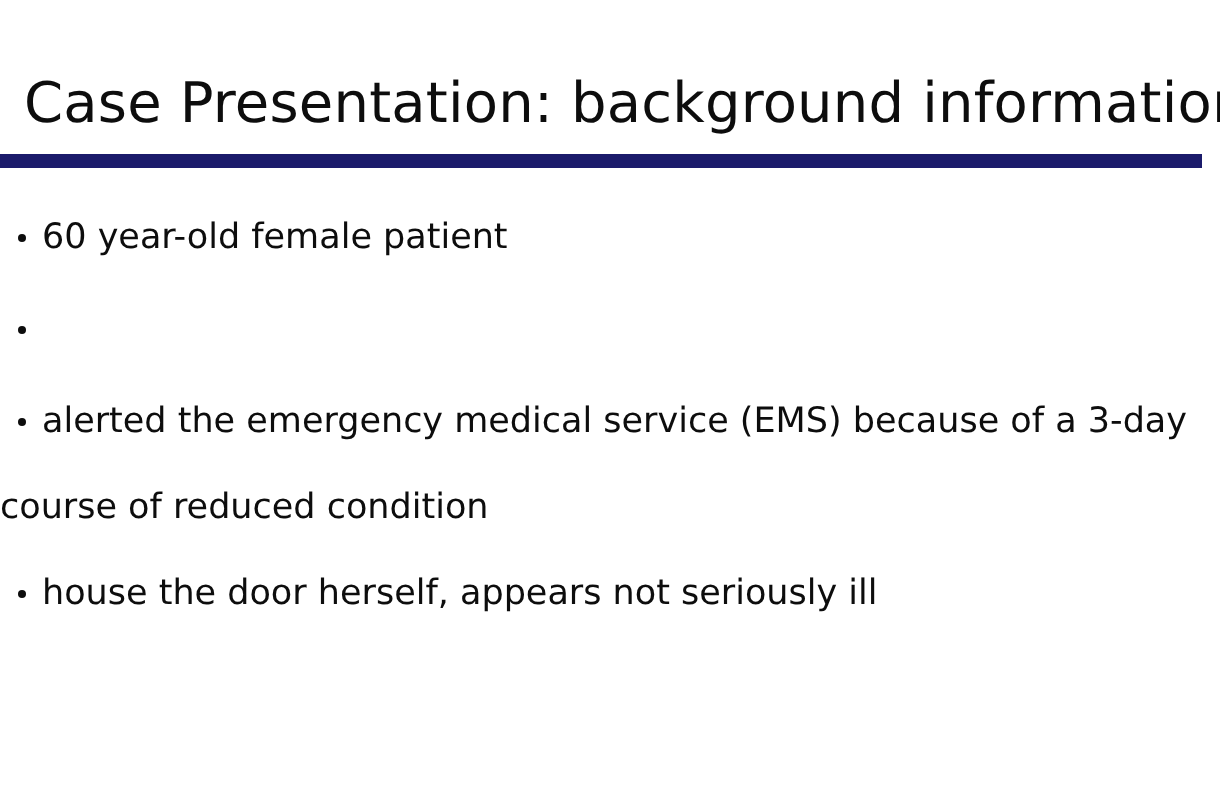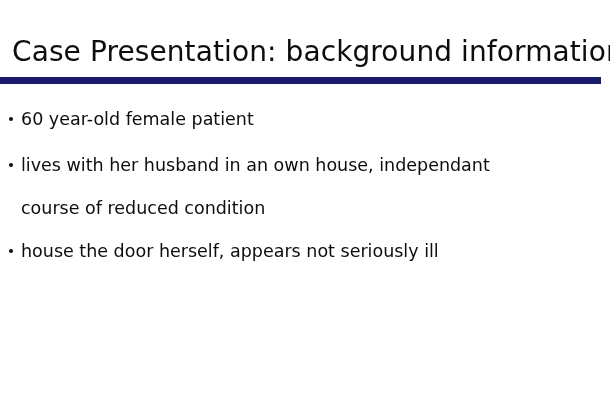--- a/index.html
+++ b/index.html
@@ -82,21 +82,20 @@
   .bullet-text {
     font-size: 17.5px;
     line-height: 22px;
     color: #0d0d0d;
     white-space: nowrap;
   }
 
   
   .wrap-row {
     position: relative;
-    padding-left: 21px;
     margin: 0;
     height: 40px;
     display: flex;
     align-items: center;
   }
   .wrap-row .bullet-text {
     font-size: 17.5px;
   }
 
   .spacer-bottom {
@@ -116,23 +115,26 @@
 
   <div class="body-area">
 
     <div class="bullet-row">
       <span class="dot"></span>
       <span class="bullet-text">60 year-old female patient</span>
     </div>
 
     <div class="bullet-row">
       <span class="dot"></span>
-      <span class="bullet-text">lives with her husband in an own house, independant</span>
     </div>
 
+    <div class="bullet-row">
+      <span class="dot"></span>
+      <span class="bullet-text">alerted the emergency medical service (EMS) because of a 3-day</span>
+    </div>
 
     <div class="wrap-row">
       <span class="bullet-text">course of reduced condition</span>
     </div>
 
     <div class="bullet-row">
       <span class="dot"></span>
       <span class="bullet-text">house the door herself, appears not seriously ill</span>
     </div>
 

